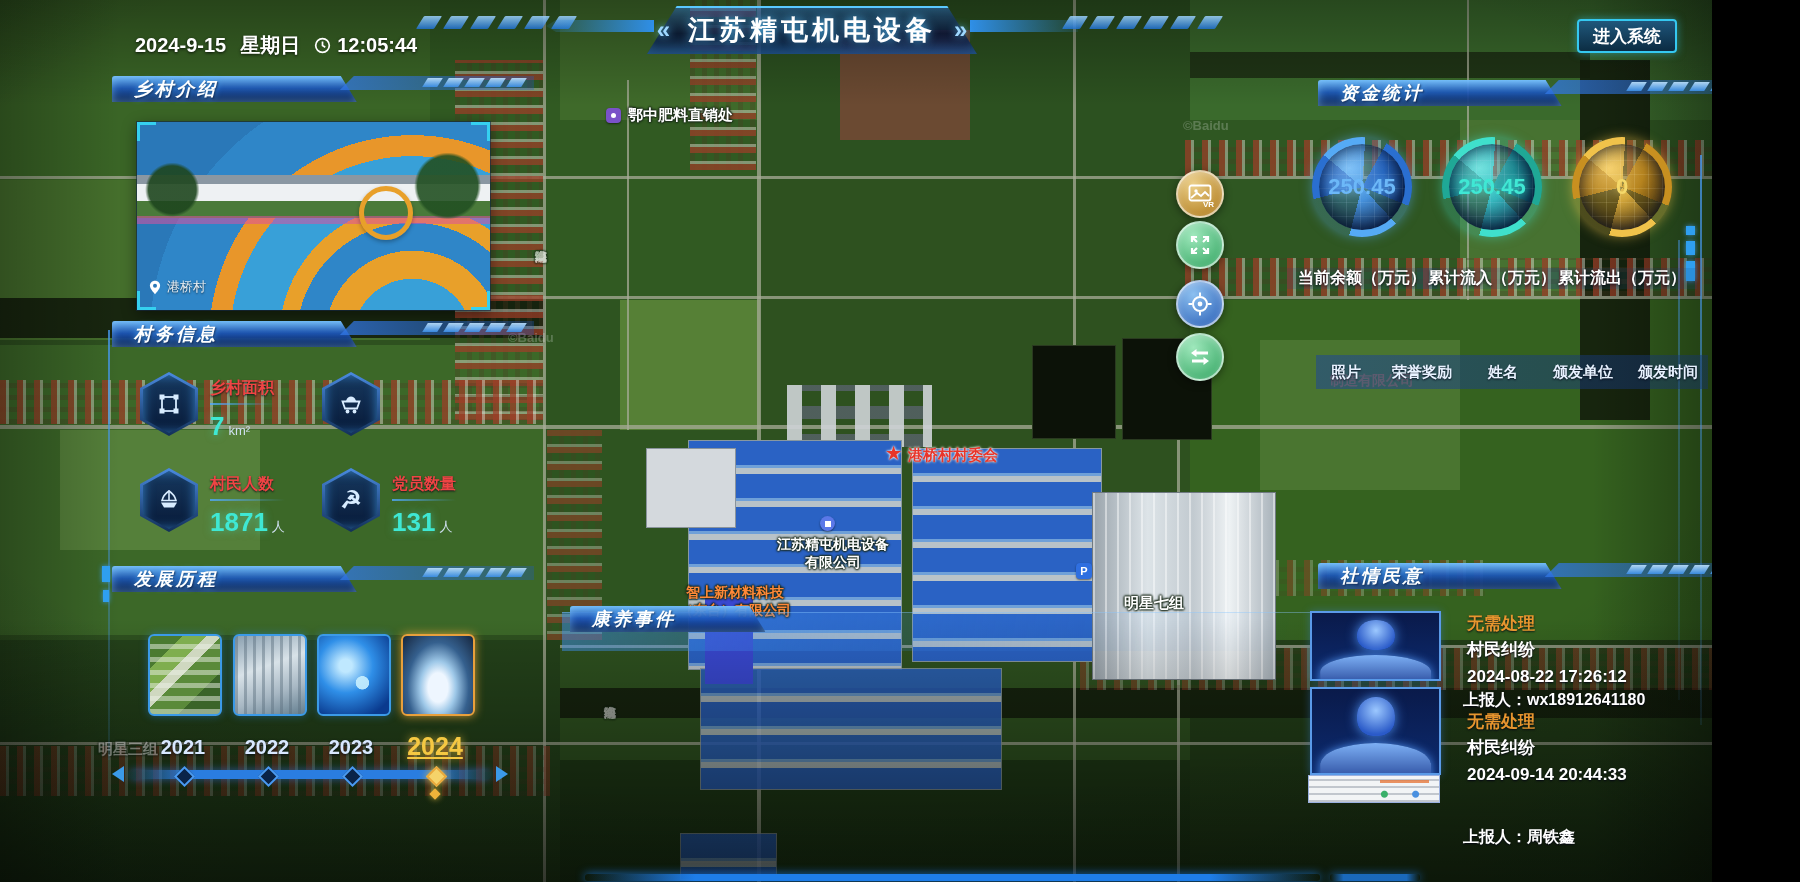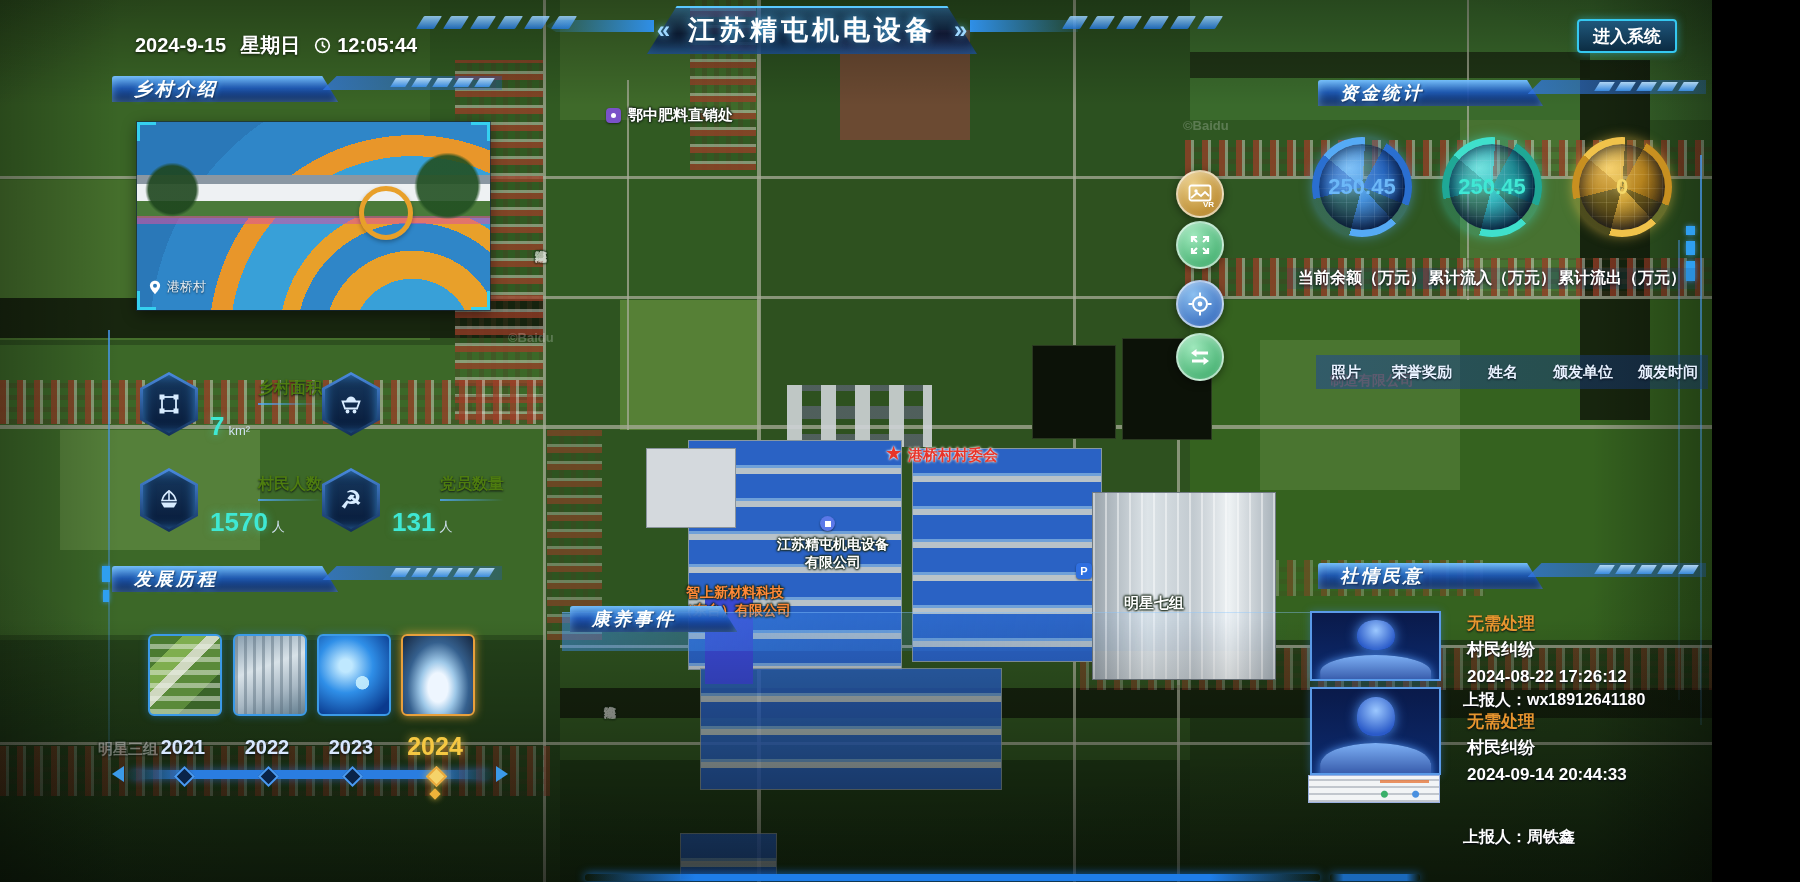--- a/index.html
+++ b/index.html
@@ -73,21 +73,21 @@
   .wing.l{left:-6px;clip-path:polygon(0 50%,10px 0,100% 0,100% 100%,10px 100%);}
   .wing.r{right:-6px;transform:scaleX(-1);}
   .deco-stripes{position:absolute;top:16px;z-index:11;display:flex;gap:9px;}
   .deco-stripes i{width:18px;height:13px;transform:skewX(-32deg);
     background:linear-gradient(180deg,#9fd4ff,#1e6fd0);opacity:.85;border-radius:1px;}
   .enter-btn{position:absolute;left:1577px;top:19px;z-index:13;width:96px;height:30px;display:flex;align-items:center;justify-content:center;
     background:linear-gradient(180deg, rgba(30,90,140,.85), rgba(8,40,70,.9));border:2px solid #35c8f0;border-radius:4px;
     font-size:17px;color:#fff;cursor:pointer;box-shadow:0 0 8px rgba(53,200,240,.5);}
 
   
-  .hdr{position:absolute;height:30px;z-index:10;}
+  .hdr{position:absolute;height:30px;z-index:10;padding-left:32px;}
   .hdr .bar{position:absolute;left:0;top:0;height:26px;width:58%;
     background:linear-gradient(180deg, rgba(110,185,255,.95), rgba(28,86,185,.92) 48%, rgba(8,28,78,.95));
     clip-path:polygon(0 0,calc(100% - 16px) 0,100% 100%,0 100%);border-radius:3px 0 0 0;
     box-shadow:inset 0 0 10px rgba(140,210,255,.55),0 0 10px rgba(40,120,230,.4);}
   .hdr .tail{position:absolute;left:54%;right:0;top:0;height:14px;
     background:linear-gradient(90deg, rgba(50,120,230,.75), rgba(30,90,200,.3));
     clip-path:polygon(14px 0,100% 0,100% 100%,0 100%);}
   .hdr .stripes{position:absolute;right:10px;top:2px;display:flex;gap:6px;}
   .hdr .stripes i{width:15px;height:9px;transform:skewX(-32deg);background:linear-gradient(180deg,#bfe3ff,#3b8fe8);opacity:.9;}
   .hdr .htxt{position:absolute;left:22px;top:1px;font-style:italic;font-size:18px;letter-spacing:3px;color:#fff;
@@ -114,21 +114,21 @@
   .c-tr{right:0;top:0;border-right-width:3px;border-top-width:3px;}
   .c-br{right:0;bottom:0;border-right-width:3px;border-bottom-width:3px;}
 
   .stat{position:absolute;z-index:10;display:flex;gap:12px;}
   .hex{width:58px;height:64px;clip-path:polygon(50% 0,100% 25%,100% 75%,50% 100%,0 75%,0 25%);
     background:linear-gradient(180deg,#4a8ae0,#123058);display:flex;align-items:center;justify-content:center;flex:none;}
   .hex-in{width:52px;height:58px;clip-path:polygon(50% 0,100% 25%,100% 75%,50% 100%,0 75%,0 25%);
     background:linear-gradient(180deg,#16385e,#081a38);display:flex;align-items:center;justify-content:center;
     box-shadow:inset 0 0 12px rgba(70,170,255,.7);color:#d8ecff;}
   .stat-txt{padding-top:6px;}
-  .stat-label{font-size:16px;color:#4d7c0f;text-shadow:0 1px 2px rgba(0,0,20,.8);padding-left:48px;}
+  .stat-label{font-size:16px;color:#ef4444;text-shadow:0 1px 2px rgba(0,0,20,.8);}
   .stat-label::after{content:"";display:block;height:2px;margin-top:4px;
     background:linear-gradient(90deg, rgba(80,170,255,.8), rgba(80,170,255,0));}
   .stat-vrow{margin-top:6px;display:flex;align-items:baseline;}
   .stat-value{font-size:26px;color:#3fe8d4;text-shadow:0 0 8px rgba(63,232,212,.55);}
   .stat-unit{font-size:13px;color:#cfe0f0;margin-left:4px;font-weight:normal;}
 
   .thumb{position:absolute;z-index:10;width:70px;height:78px;border:2px solid #3b9ae8;border-radius:6px;cursor:pointer;
     box-shadow:0 0 8px rgba(40,140,240,.4);}
   .thumb.active{border-color:#e8a03c;box-shadow:0 0 10px rgba(240,170,60,.8);}
   .t2021{background:
@@ -137,21 +137,21 @@
   .t2022{background:
     repeating-linear-gradient(90deg, rgba(90,110,125,.45) 0 3px, rgba(0,0,0,0) 3px 9px),
     linear-gradient(160deg,#8aa0b0,#d8e2e8 40%,#a8b8c4 70%,#647f90);}
   .t2023{background:
     radial-gradient(circle at 62% 60%, rgba(200,240,255,.9) 0 10%, rgba(0,0,0,0) 11%),
     radial-gradient(circle at 38% 38%,#bfe8ff 0 10%,#2f8fe8 42%,#0a3a8e 85%);}
   .t2024{background:
     radial-gradient(ellipse at 50% 66%,#eef6ff 0 20%,#9ec8e8 36%,#35608e 62%,#16263e 100%);}
   .year{position:absolute;z-index:10;width:90px;text-align:center;font-size:20px;color:#d8e8ff;
     text-shadow:0 1px 3px rgba(0,0,20,.8);cursor:pointer;}
-  .year.active{font-size:25px;color:#f5c842;text-shadow:0 0 10px rgba(245,200,66,.8);}
+  .year.active{font-size:25px;color:#f5c842;text-shadow:0 0 10px rgba(245,200,66,.8);text-decoration:underline;}
   .tl-bar{position:absolute;z-index:10;height:9px;border-radius:5px;cursor:pointer;
     background:linear-gradient(90deg, rgba(40,120,230,.15), #2a7de0 18% 82%, rgba(40,120,230,.15));
     box-shadow:0 0 8px rgba(40,120,230,.6);}
   .tl-diamond{position:absolute;z-index:11;width:11px;height:11px;transform:rotate(45deg);
     background:#0a2448;border:2px solid #4a9af0;cursor:pointer;}
   .tl-diamond.gold{background:#f5d36a;border-color:#e8a83c;box-shadow:0 0 9px rgba(245,200,66,.95);}
   .tl-dot{position:absolute;z-index:11;width:8px;height:8px;transform:rotate(45deg);background:#f0b43a;box-shadow:0 0 6px rgba(245,200,66,.9);}
   .tl-arrow{position:absolute;z-index:11;width:0;height:0;border-top:8px solid transparent;border-bottom:8px solid transparent;cursor:pointer;}
   .tl-arrow.left{border-right:12px solid #3b9ae8;}
   .tl-arrow.right{border-left:12px solid #3b9ae8;}
@@ -416,20 +416,32 @@
     <div class="corner c-br"></div>
     <div class="cap">
       <svg width="12" height="15" viewBox="0 0 12 15">
         <path d="M6 0.8 C3 0.8 0.9 3 0.9 5.8 C0.9 9 6 14.2 6 14.2 S11.1 9 11.1 5.8 C11.1 3 9 0.8 6 0.8 Z" fill="#fff"></path>
         <circle cx="6" cy="5.8" r="2" fill="#2a78b8"></circle>
       </svg>
       <span>港桥村</span>
     </div>
   </div>
 
+  <div class="hdr" style="left:112px;top:321px;width:390px">
+    <div class="bar"></div>
+      <div class="tail"></div>
+    <div class="stripes">
+        <i></i>
+        <i></i>
+        <i></i>
+        <i></i>
+        <i></i>
+      </div>
+    <span class="htxt">村务信息</span>
+  </div>
 
   <div class="stat" style="left:140px;top:372px">
     <div class="hex">
         <div class="hex-in">
       <svg width="26" height="26" viewBox="0 0 26 26">
             <rect x="6" y="6" width="14" height="14" fill="none" stroke="#d8ecff" stroke-width="1.8"></rect>
       <rect x="3.5" y="3.5" width="5" height="5" fill="#d8ecff"></rect>
             <rect x="17.5" y="3.5" width="5" height="5" fill="#d8ecff"></rect>
       <rect x="3.5" y="17.5" width="5" height="5" fill="#d8ecff"></rect>
             <rect x="17.5" y="17.5" width="5" height="5" fill="#d8ecff"></rect>
@@ -464,21 +476,21 @@
       <svg width="26" height="26" viewBox="0 0 26 26">
             <path d="M13 3.5 V13" stroke="#d8ecff" stroke-width="1.6"></path>
       <path d="M13 4 C8.5 7 6.8 10 6 13.5 H20 C19.2 10 17.5 7 13 4 Z" fill="none" stroke="#d8ecff" stroke-width="1.6"></path>
       <path d="M5 15.5 H21 L18 20.5 H8 Z" fill="#d8ecff"></path>
           </svg>
     </div>
       </div>
     <div class="stat-txt">
       <div class="stat-label">村民人数</div>
       <div class="stat-vrow">
-        <span class="stat-value">1570</span>
+        <span class="stat-value">1871</span>
         <span class="stat-unit">人</span>
       </div>
     </div>
   </div>
 
   <div class="stat" style="left:322px;top:468px">
     <div class="hex">
         <div class="hex-in" style="font-size:24px">☭</div>
       </div>
     <div class="stat-txt">

